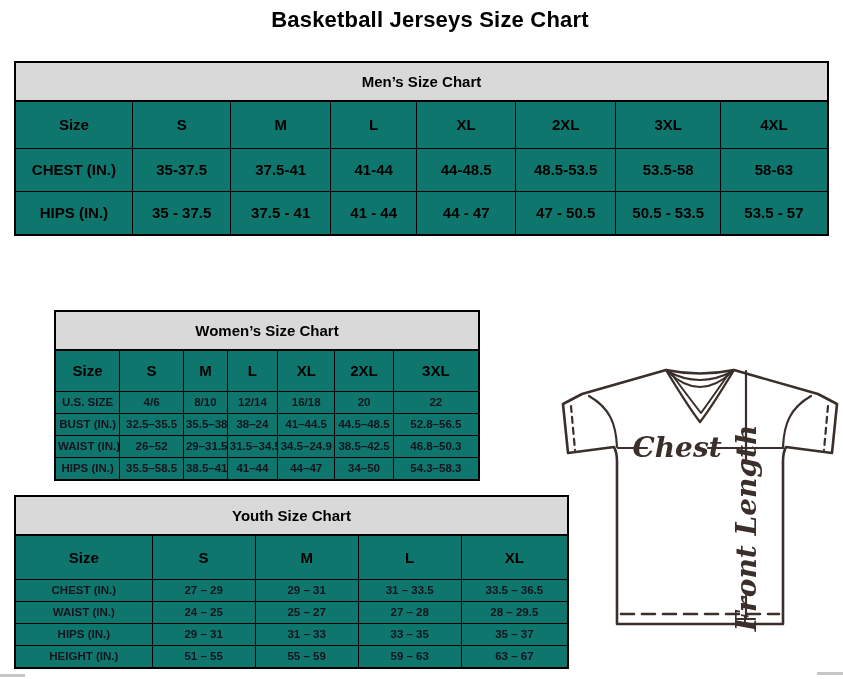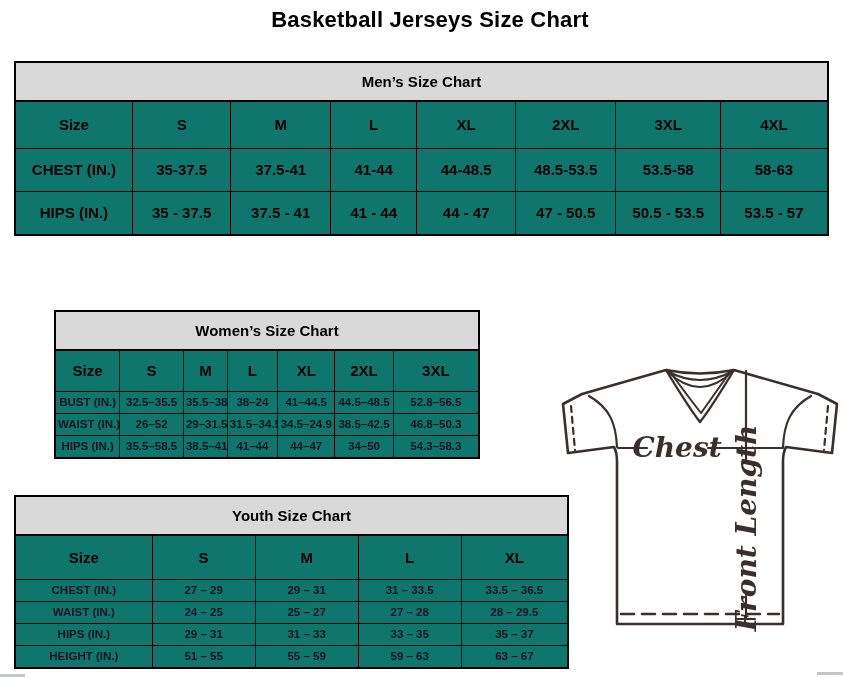--- a/index.html
+++ b/index.html
@@ -156,20 +156,29 @@
           <th>S</th>
           <th>M</th>
           <th>L</th>
           <th>XL</th>
           <th>2XL</th>
           <th>3XL</th>
         </tr>
       </thead>
     <tbody>
         <tr>
+          <th scope="row">U.S. SIZE</th>
+          <td>4/6</td>
+          <td>8/10</td>
+          <td>12/14</td>
+          <td>16/18</td>
+          <td>20</td>
+          <td>22</td>
+        </tr>
+        <tr>
           <th scope="row">BUST (IN.)</th>
           <td>32.5–35.5</td>
           <td>35.5–38</td>
           <td>38–24</td>
           <td>41–44.5</td>
           <td>44.5–48.5</td>
           <td>52.8–56.5</td>
         </tr>
         <tr>
           <th scope="row">WAIST (IN.)</th>

